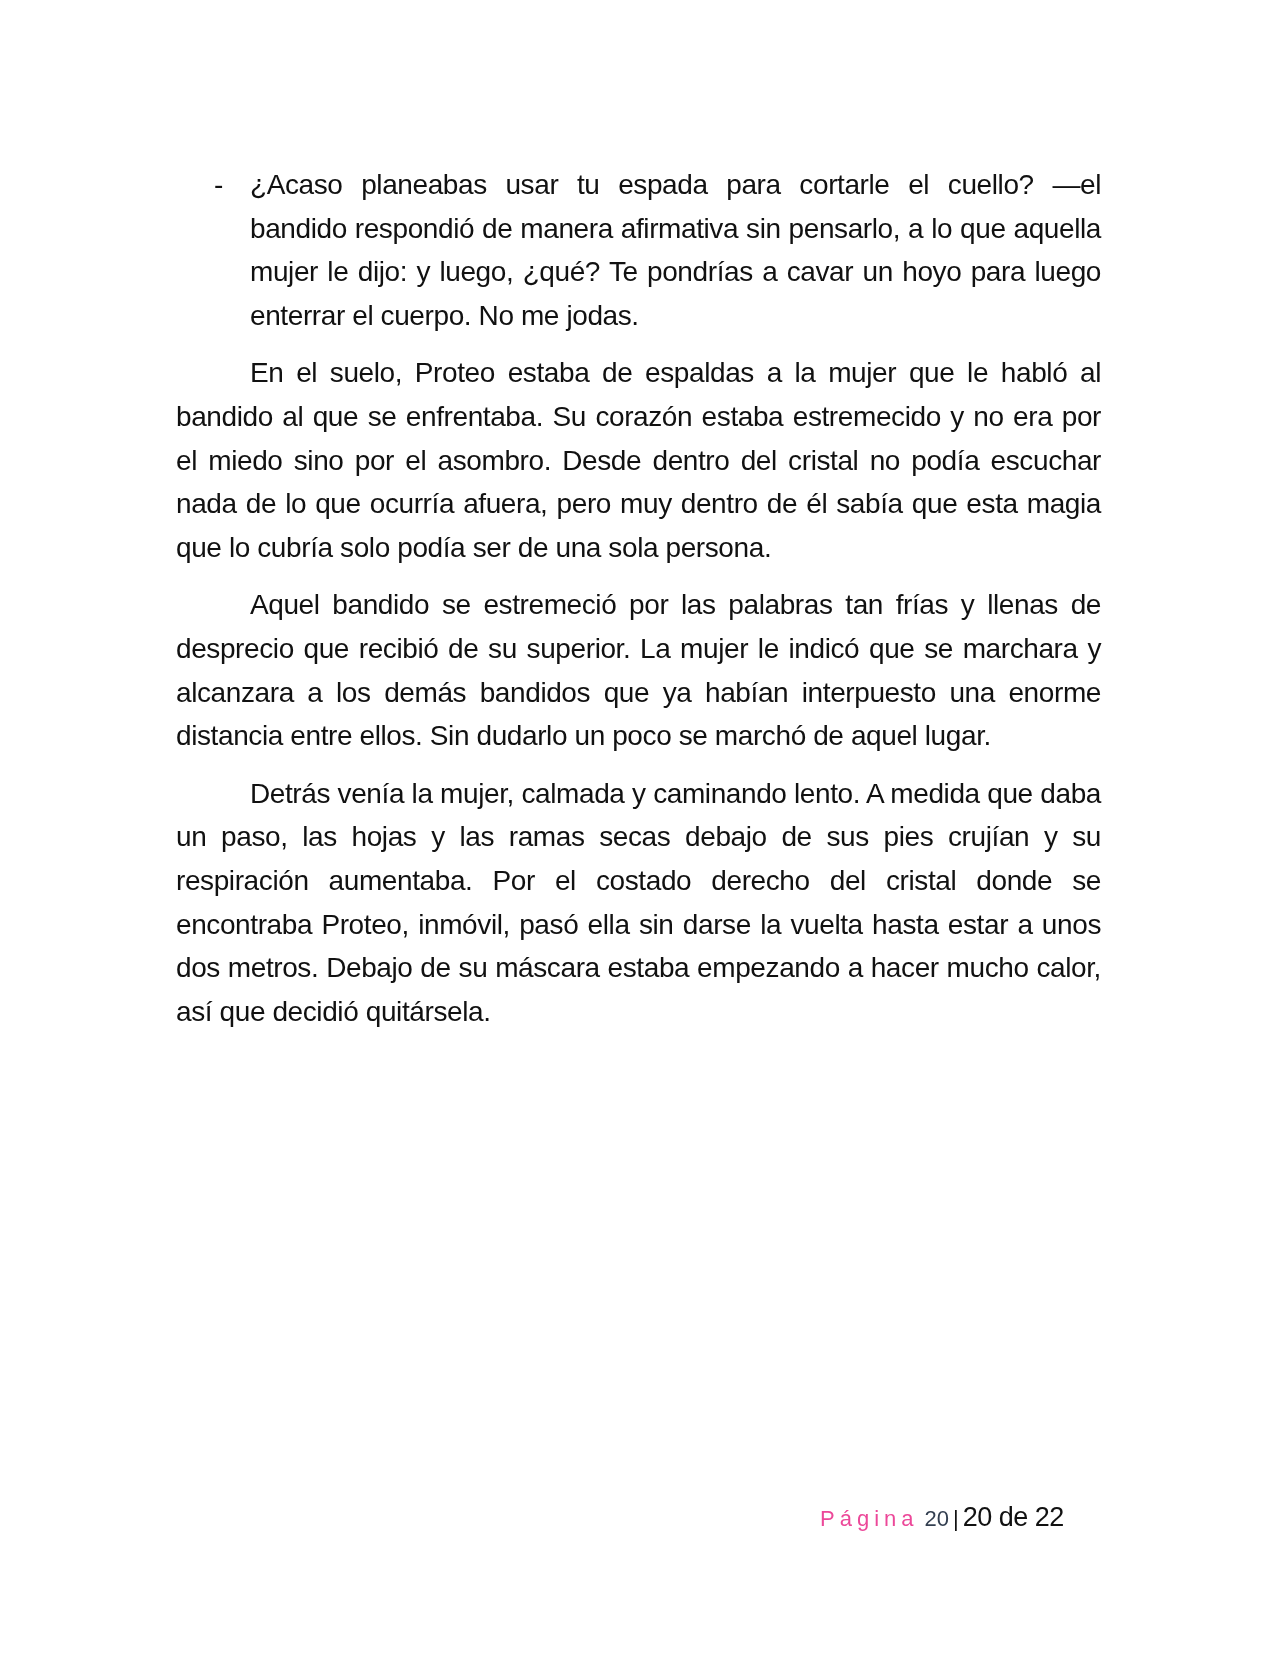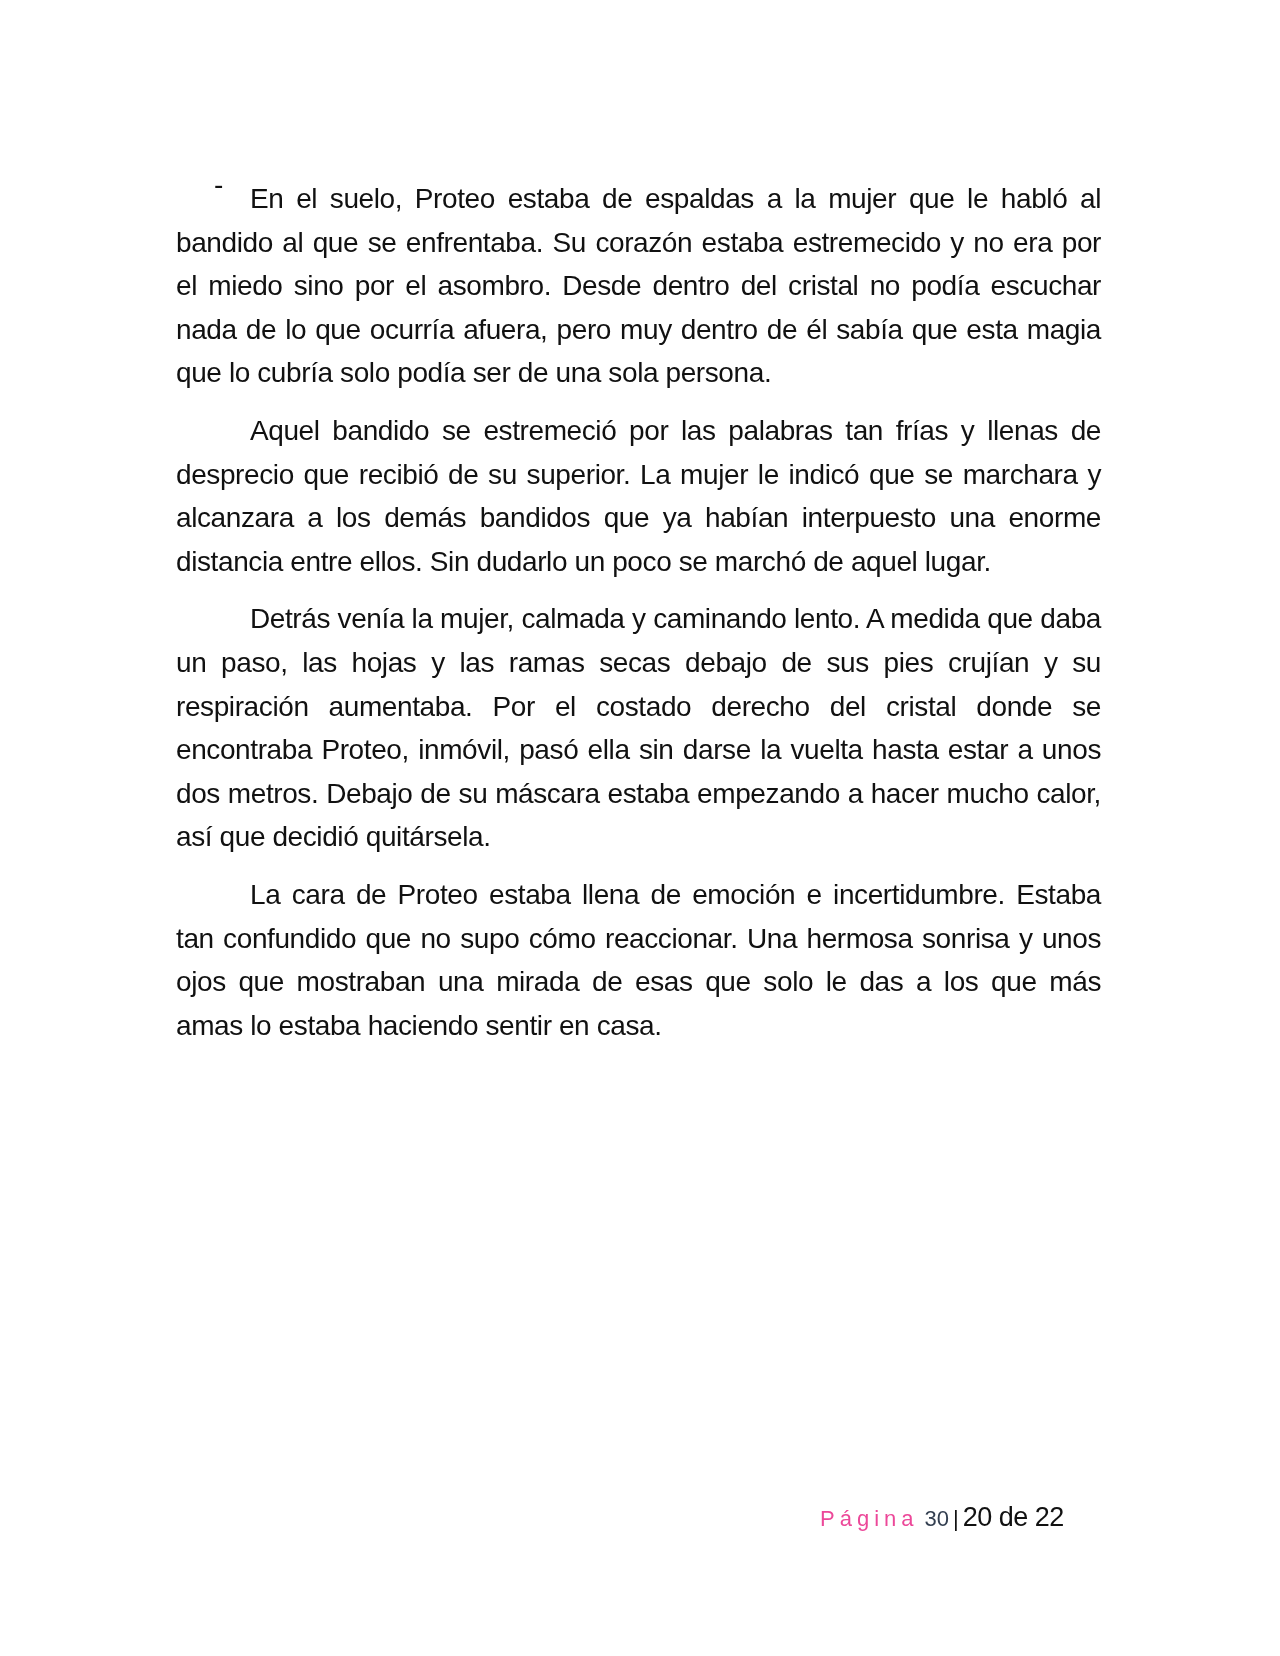--- a/index.html
+++ b/index.html
@@ -15,22 +15,22 @@
   .footer .pg-num { color: #333f50; margin-left: 6px; }
   .footer .sep { color: #111; margin: 0 4px; }
   .footer .of { color: #111; font-size: 27px; letter-spacing: -0.5px; }
 </style>
 </head>
 <body>
 
 <div class="page text">
   <div class="dialog">
     <span class="dash">-</span>
+    <span>¿Acaso planeabas usar tu espada para cortarle el cuello? —el bandido respondió de manera afirmativa sin pensarlo, a lo que aquella mujer le dijo:  y luego, ¿qué? Te pondrías a cavar un hoyo para luego enterrar el cuerpo. No me jodas.</span>
   </div>
   <p class="para">En el suelo, Proteo estaba de espaldas a la mujer que le habló al bandido al que se enfrentaba. Su corazón estaba estremecido y no era por el miedo sino por el asombro. Desde dentro del cristal no podía escuchar nada de lo que ocurría afuera, pero muy dentro de él sabía que esta magia que lo cubría solo podía ser de una sola persona.</p>
   <p class="para">Aquel bandido se estremeció por las palabras tan frías y llenas de desprecio que recibió de su superior. La mujer le indicó que se marchara y alcanzara a los demás bandidos que ya habían interpuesto una enorme distancia entre ellos. Sin dudarlo un poco se marchó de aquel lugar.</p>
   <p class="para">Detrás venía la mujer, calmada y caminando lento. A medida que daba un paso, las hojas y las ramas secas debajo de sus pies crujían y su respiración aumentaba. Por el costado derecho del cristal donde se encontraba Proteo, inmóvil, pasó ella sin darse la vuelta hasta estar a unos dos metros. Debajo de su máscara estaba empezando a hacer mucho calor, así que decidió quitársela.</p>
-  <p class="para">La cara de Proteo estaba llena de emoción e incertidumbre. Estaba tan confundido que no supo cómo reaccionar. Una hermosa sonrisa y unos ojos que mostraban una mirada de esas que solo le das a los que más amas lo estaba haciendo sentir en casa.</p>
 </div>
 
 <div class="footer">
-  <span class="pg-label">Página</span><span class="pg-num">30</span><span class="sep">|</span><span class="of">20 de 22</span>
+  <span class="pg-label">Página</span><span class="pg-num">20</span><span class="sep">|</span><span class="of">20 de 22</span>
 </div>
 
 </body></html>

